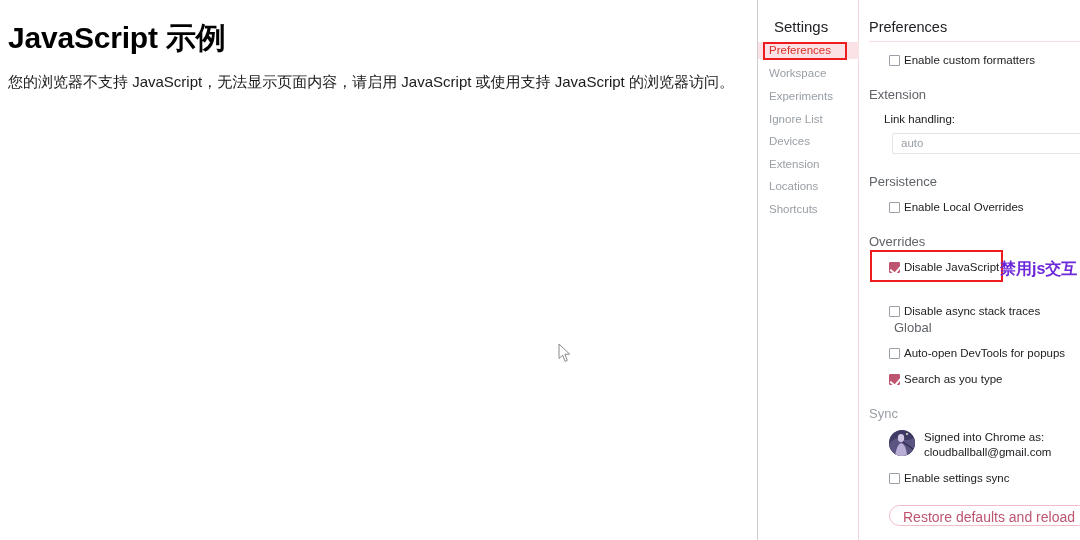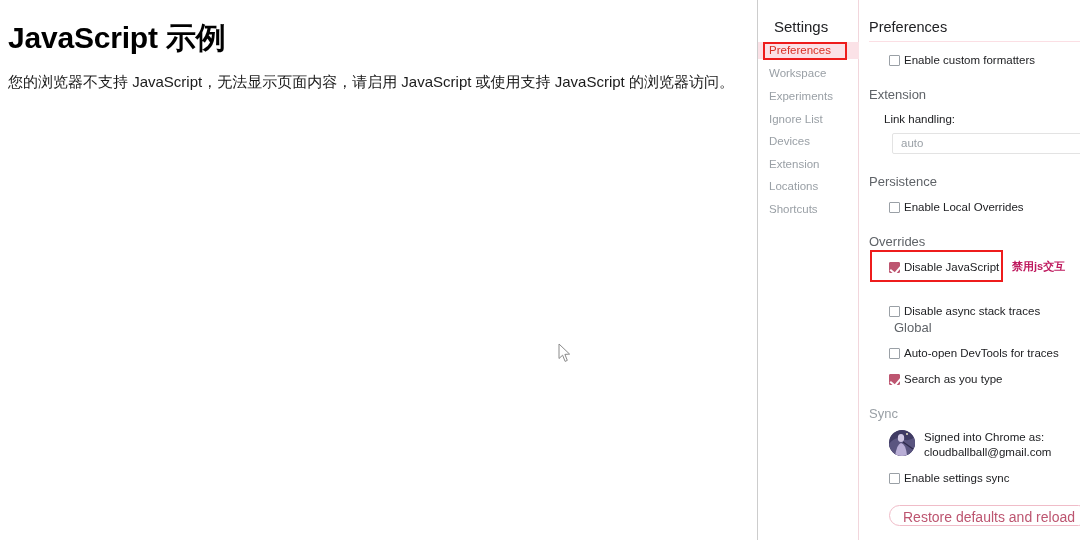--- a/index.html
+++ b/index.html
@@ -189,24 +189,24 @@
   
   #annot-box-disablejs {
     position: absolute;
     left: 10px; top: 250px;
     width: 133px; height: 32px;
     border: 2px solid #ee1c1c;
     pointer-events: none;
   }
   #annot-text-disablejs {
     position: absolute;
-    left: 152px; top: 259px;
-    font-size: 11px;
+    left: 140px; top: 259px;
+    font-size: 16px;
     font-weight: bold;
-    color: #be185d;
+    color: #6d28d9;
     white-space: nowrap;
   }
 
   
   #avatar {
     position: absolute;
     left: 29px; top: 430px;
     width: 26px; height: 26px;
     border-radius: 50%;
     overflow: hidden;
@@ -288,21 +288,21 @@
       <div class="section-title" style="top:234px;">Overrides</div>
       <div class="check-row" style="left:29px; top:261px;">
         <span class="cb checked"></span><span>Disable JavaScript</span>
       </div>
       <div class="check-row" style="left:29px; top:287px;margin-top:18px;">
         <span class="cb"></span><span>Disable async stack traces</span>
       </div>
 
       <div class="section-title" style="top:320px;margin-left:25px;">Global</div>
       <div class="check-row" style="left:29px; top:347px;">
-        <span class="cb"></span><span>Auto-open DevTools for traces</span>
+        <span class="cb"></span><span>Auto-open DevTools for popups</span>
       </div>
       <div class="check-row" style="left:29px; top:373px;">
         <span class="cb checked"></span><span>Search as you type</span>
       </div>
 
       <div class="section-title muted" style="top:406px;">Sync</div>
 
       <div id="avatar">
         <svg viewBox="0 0 26 26" width="26" height="26">
           <circle cx="13" cy="13" r="13" fill="#3f3a63"></circle>

